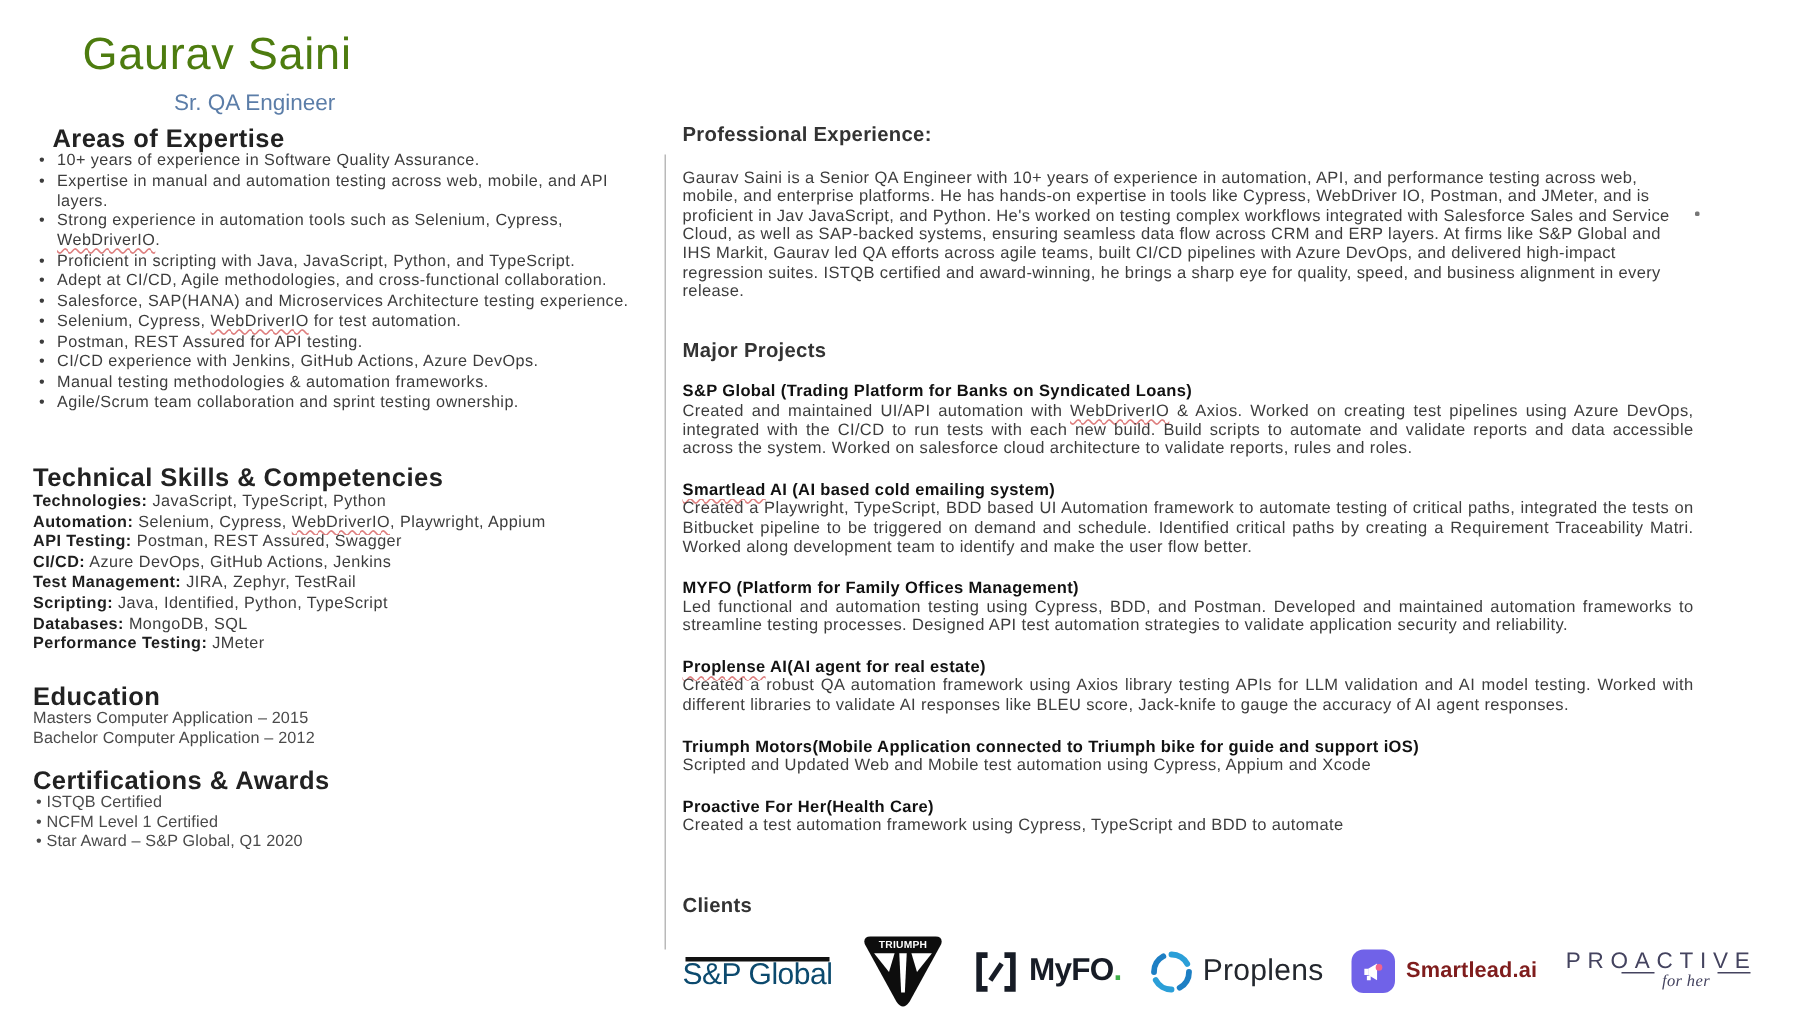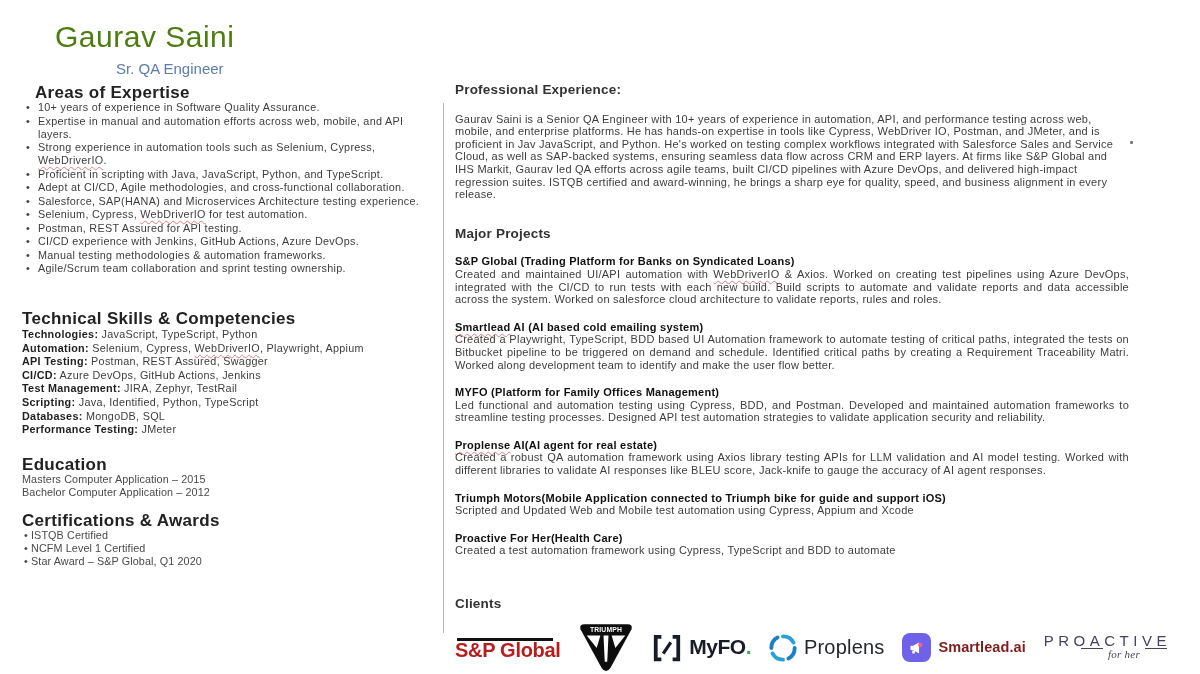--- a/index.html
+++ b/index.html
@@ -89,21 +89,21 @@
   .clients-head { margin-top: 41px; }
   .logo-row {
     margin-top: 11px;
     display: flex; align-items: center; justify-content: space-between;
     width: 716px; height: 52px;
   }
   .logo { display: flex; align-items: center; gap: 7px; }
 
   .logo-sp { flex-direction: column; align-items: stretch; gap: 0; }
   .sp-bar { height: 3px; background: #111; width: 96px; margin-left: 2px; }
-  .sp-text { font-size: 20px; font-weight: bold; color: #b91c1c; letter-spacing: -0.3px; margin-top: 3px; }
+  .sp-text { font-size: 20px; font-weight: normal; color: #0c4a6e; letter-spacing: -0.3px; margin-top: 3px; }
 
   .myfo-text { font-size: 21px; font-weight: bold; color: #171c26; letter-spacing: -0.5px; }
   .myfo-dot { color: #3fae49; }
 
   .proplens-text { font-size: 20px; color: #23272e; letter-spacing: 0.2px; }
 
   .smartlead-badge {
     width: 29px; height: 29px; border-radius: 8px; background: #7062e8;
     display: flex; align-items: center; justify-content: center;
   }
@@ -127,21 +127,21 @@
 <div class="job-title">Sr. QA Engineer</div>
 
 <div class="divider"></div>
 <div class="stray-mark"></div>
 
 <div class="left-col">
 
   <h3 class="exp-head">Areas of Expertise</h3>
   <ul class="bullets">
     <li>10+ years of experience in Software Quality Assurance.</li>
-    <li>Expertise in manual and automation efforts across web, mobile, and API layers.</li>
+    <li>Expertise in manual and automation testing across web, mobile, and API layers.</li>
     <li>Strong experience in automation tools such as Selenium, Cypress, <span class="sq">WebDriverIO</span>.</li>
     <li>Proficient in scripting with Java, JavaScript, Python, and TypeScript.</li>
     <li>Adept at CI/CD, Agile methodologies, and cross-functional collaboration.</li>
     <li>Salesforce, SAP(HANA) and Microservices Architecture testing experience.</li>
     <li>Selenium, Cypress, <span class="sq">WebDriverIO</span> for test automation.</li>
     <li>Postman, REST Assured for API testing.</li>
     <li>CI/CD experience with Jenkins, GitHub Actions, Azure DevOps.</li>
     <li>Manual testing methodologies &amp; automation frameworks.</li>
     <li>Agile/Scrum team collaboration and sprint testing ownership.</li>
   </ul>

